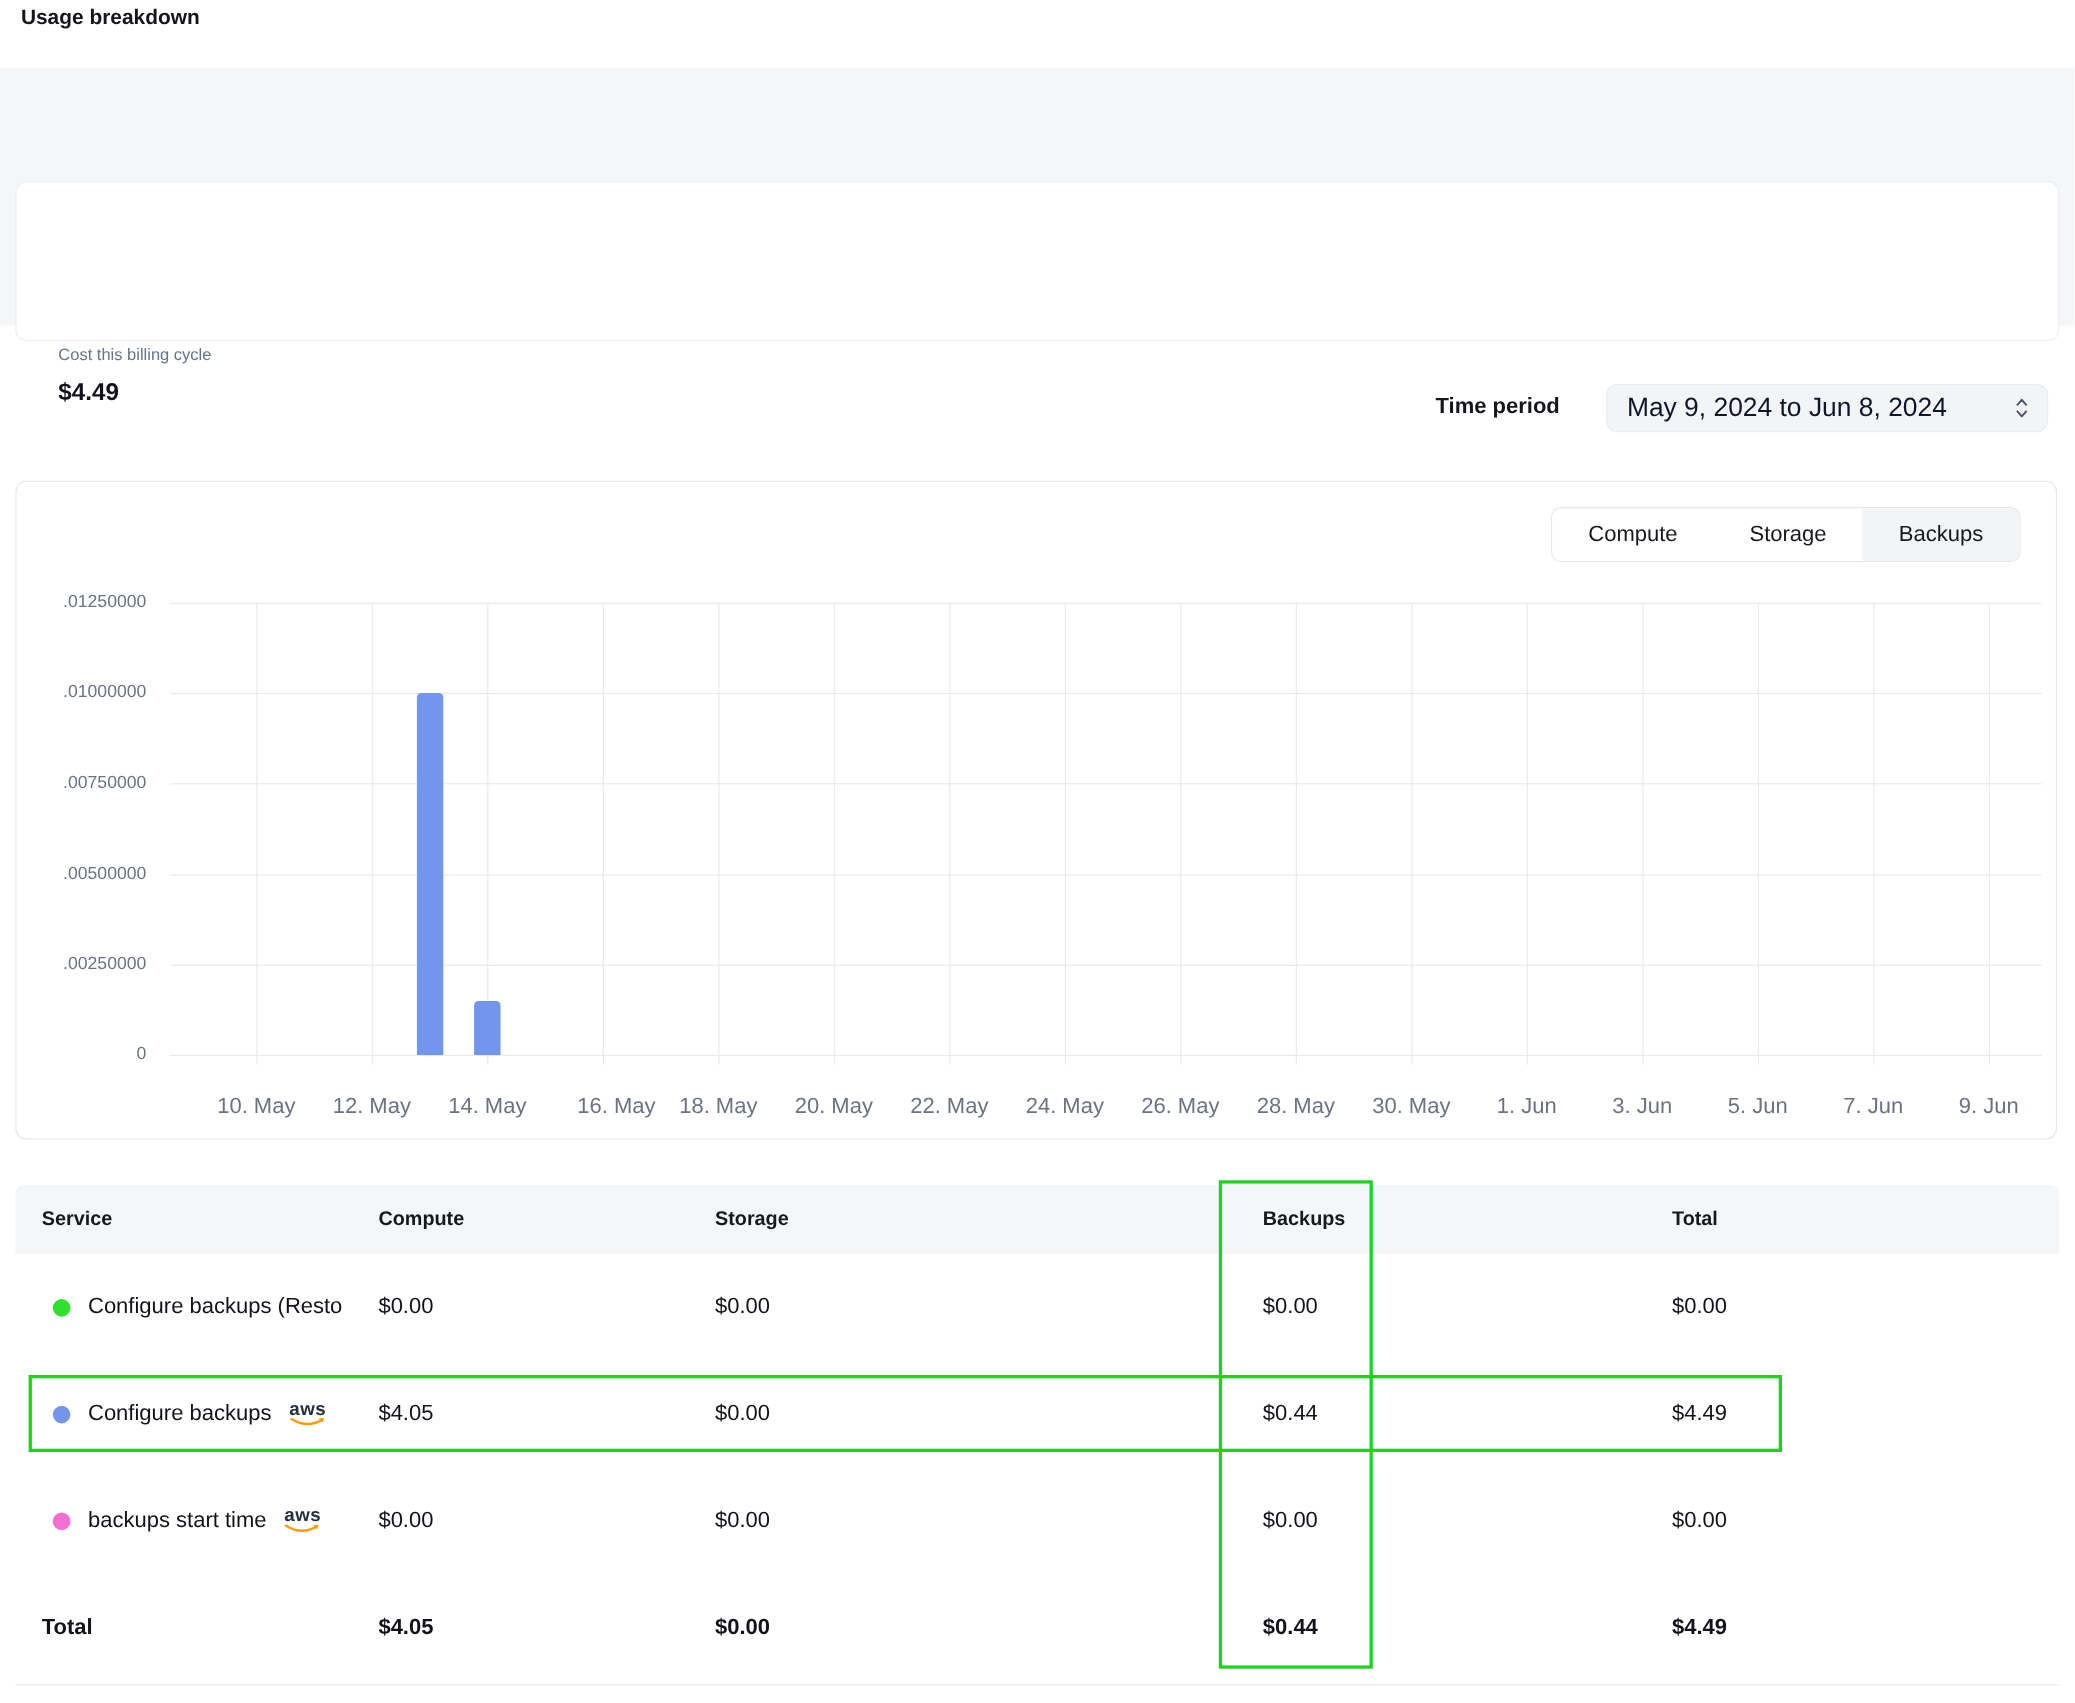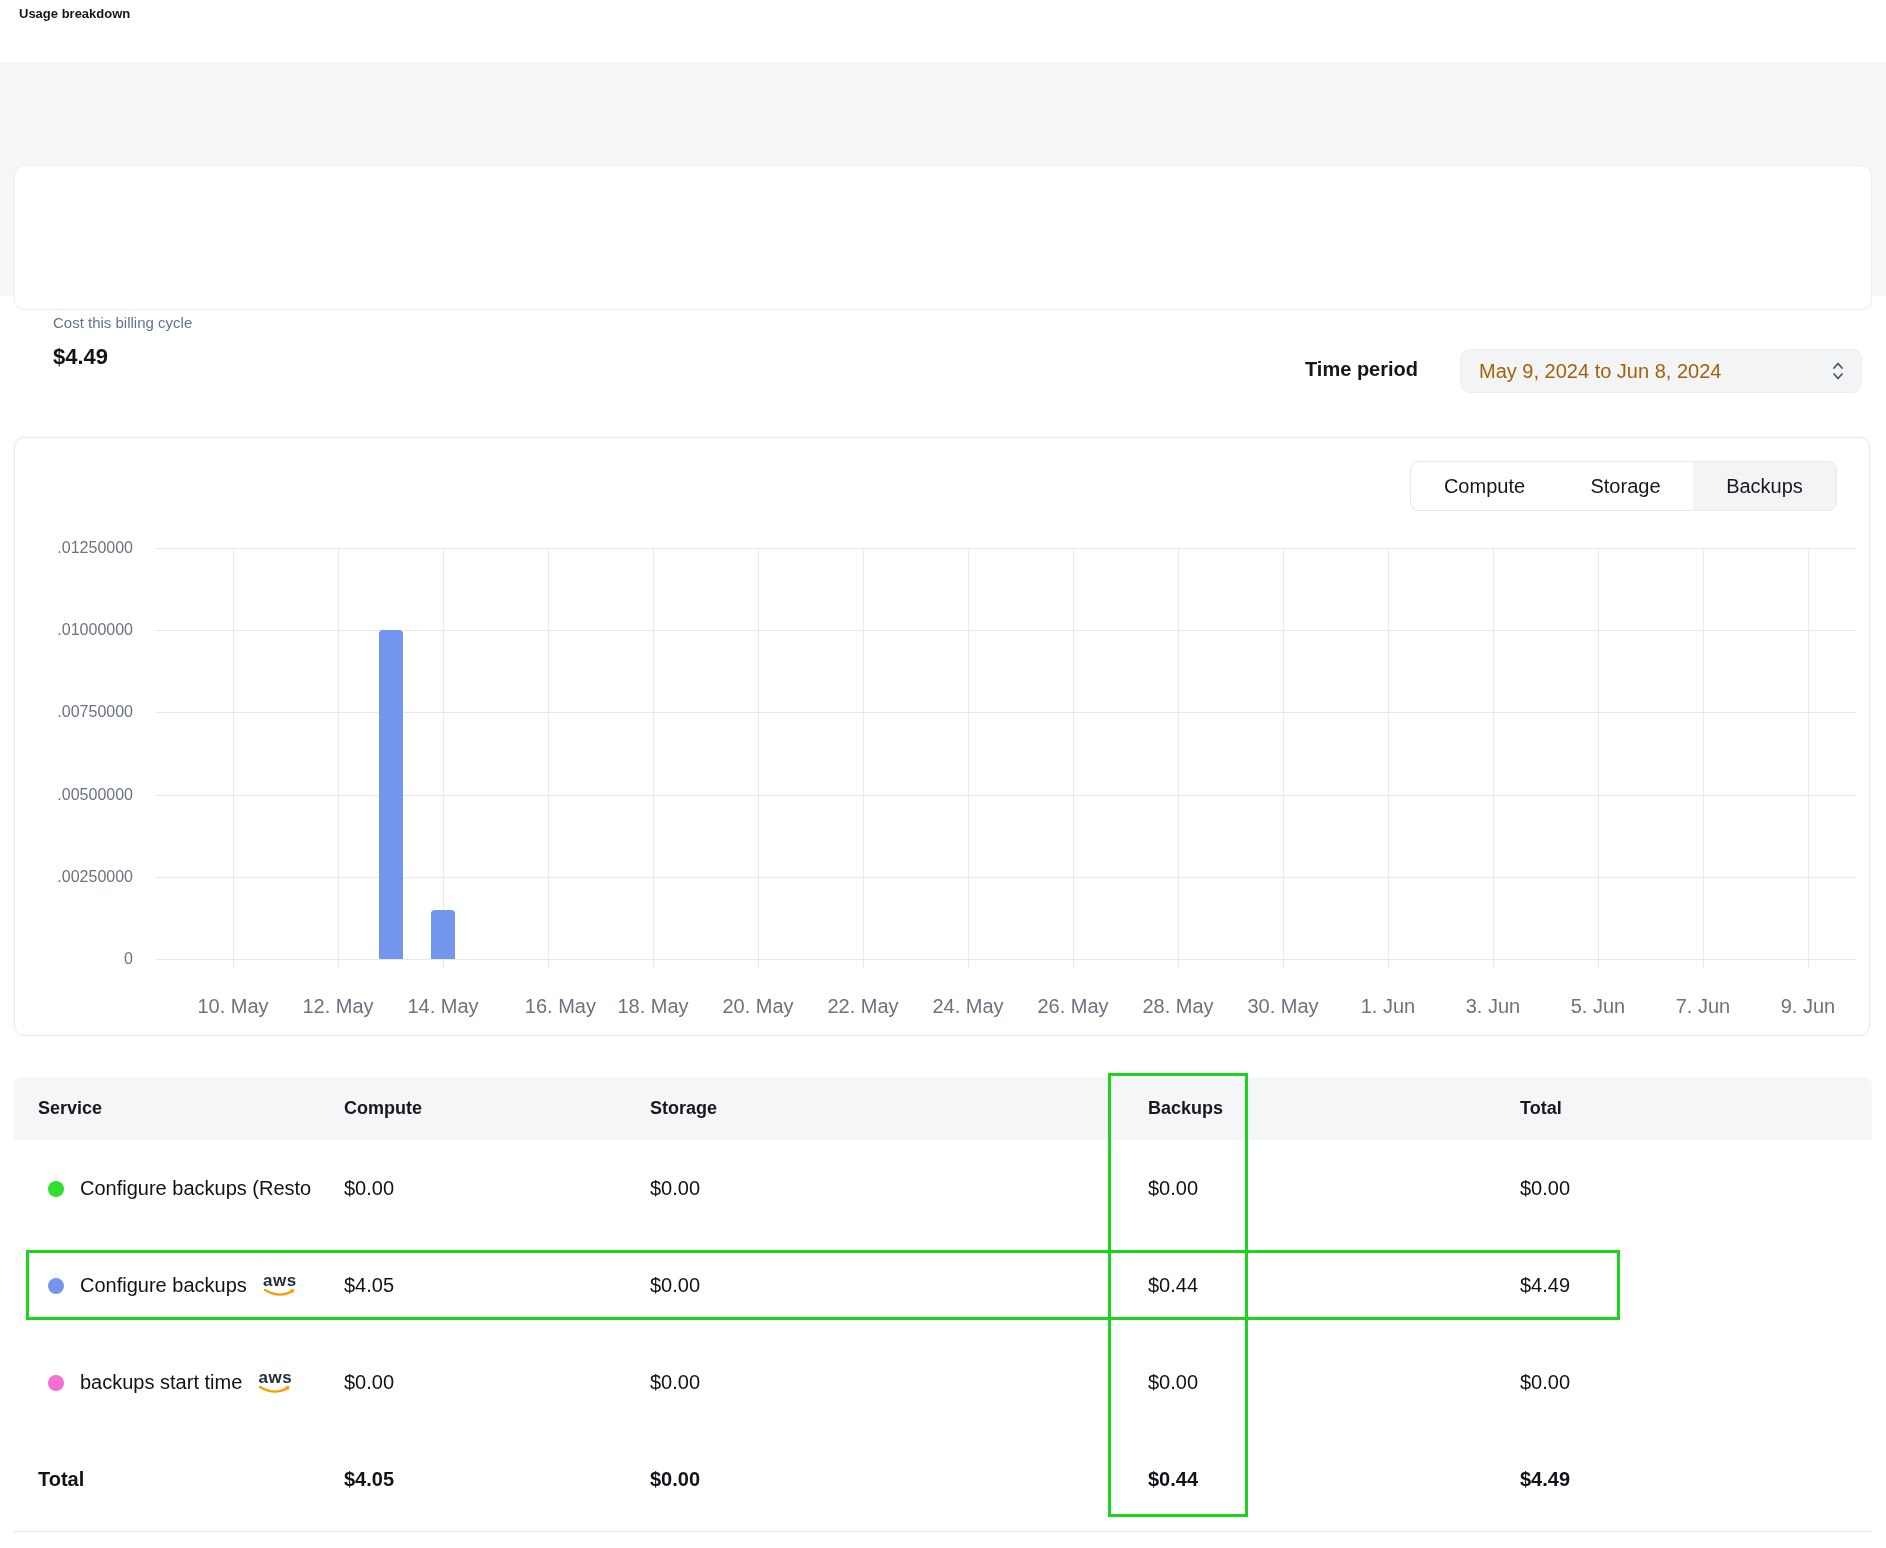--- a/index.html
+++ b/index.html
@@ -1,35 +1,35 @@
 <!DOCTYPE html>
 <html><head>
 <meta charset="utf-8">
 <style>
   html,body{margin:0;padding:0;background:#ffffff;}
   .page{position:relative;width:1886px;height:1548px;background:#fff;
         font-family:"Liberation Sans",sans-serif;color:#14161c;overflow:hidden;}
   .abs{position:absolute;}
 
   
-  .page-title{left:19px;top:6px;font-size:13px;font-weight:700;color:#14161c;}
+  .page-title{left:19px;top:6px;font-size:19px;font-weight:700;color:#14161c;}
 
   
   .gray-band{left:0;top:62px;width:1886px;height:234px;background:#f5f6f8;}
   .cost-card{left:14px;top:103px;width:1858px;height:145px;background:#fff;
              border:1px solid #eceef1;border-radius:10px;box-sizing:border-box;}
   .cost-label{left:38px;top:148px;font-size:15px;color:#64748b;}
   .cost-value{left:38px;top:178px;font-size:22px;font-weight:700;color:#111318;}
 
   
   .time-label{top:358px;right:468px;font-size:20px;font-weight:700;}
   .period-select{left:1460px;top:349px;width:402px;height:44px;background:#f3f4f6;
                  border:1px solid #ebedf0;border-radius:10px;box-sizing:border-box;
                  display:flex;align-items:center;padding:0 16px 0 18px;cursor:pointer;}
-  .period-select .val{font-size:20px;color:#a16207;flex:1;}
+  .period-select .val{font-size:24px;color:#0f172a;flex:1;}
   .updown{width:14px;height:22px;flex:0 0 auto;}
 
   
   .chart-card{left:14px;top:437px;width:1856px;height:599px;background:#fff;
               border:1px solid #e5e7eb;border-radius:10px;box-sizing:border-box;}
   .tabs{left:1410px;top:461px;height:50px;display:flex;border:1px solid #e5e7eb;
         border-radius:9px;overflow:hidden;background:#fff;box-sizing:border-box;}
   .tab{display:flex;align-items:center;justify-content:center;font-size:20px;
        color:#16181d;cursor:pointer;}
   .tab-compute{width:147px;}

